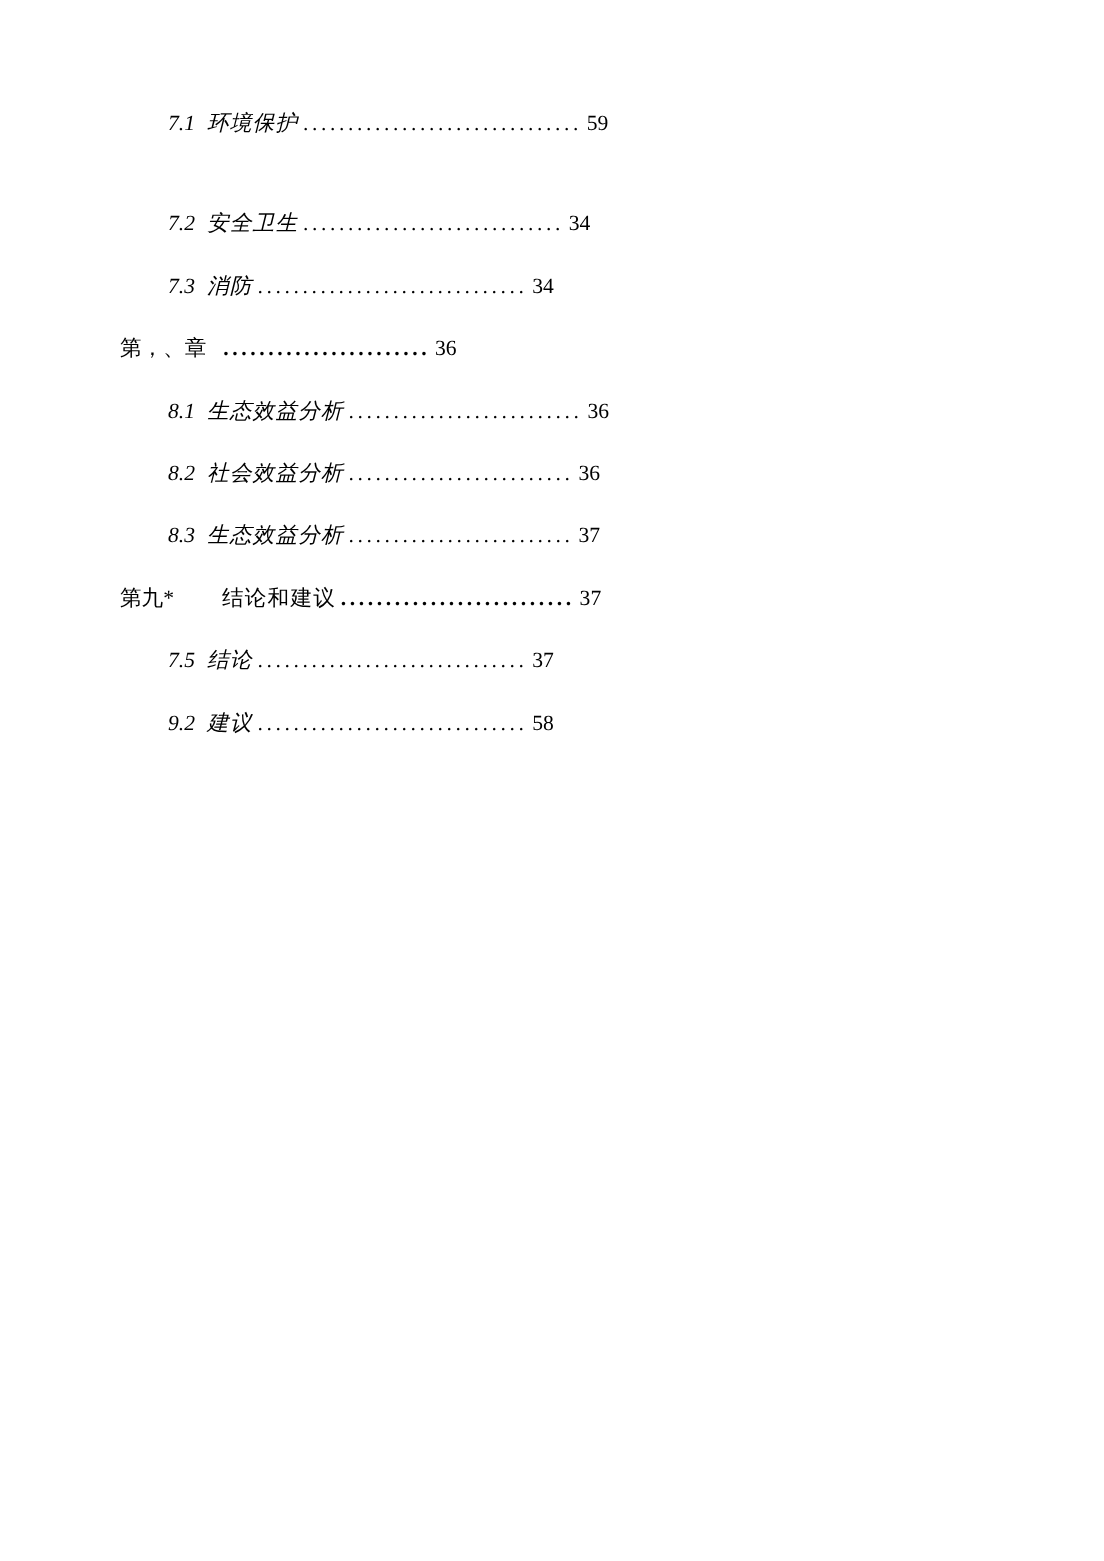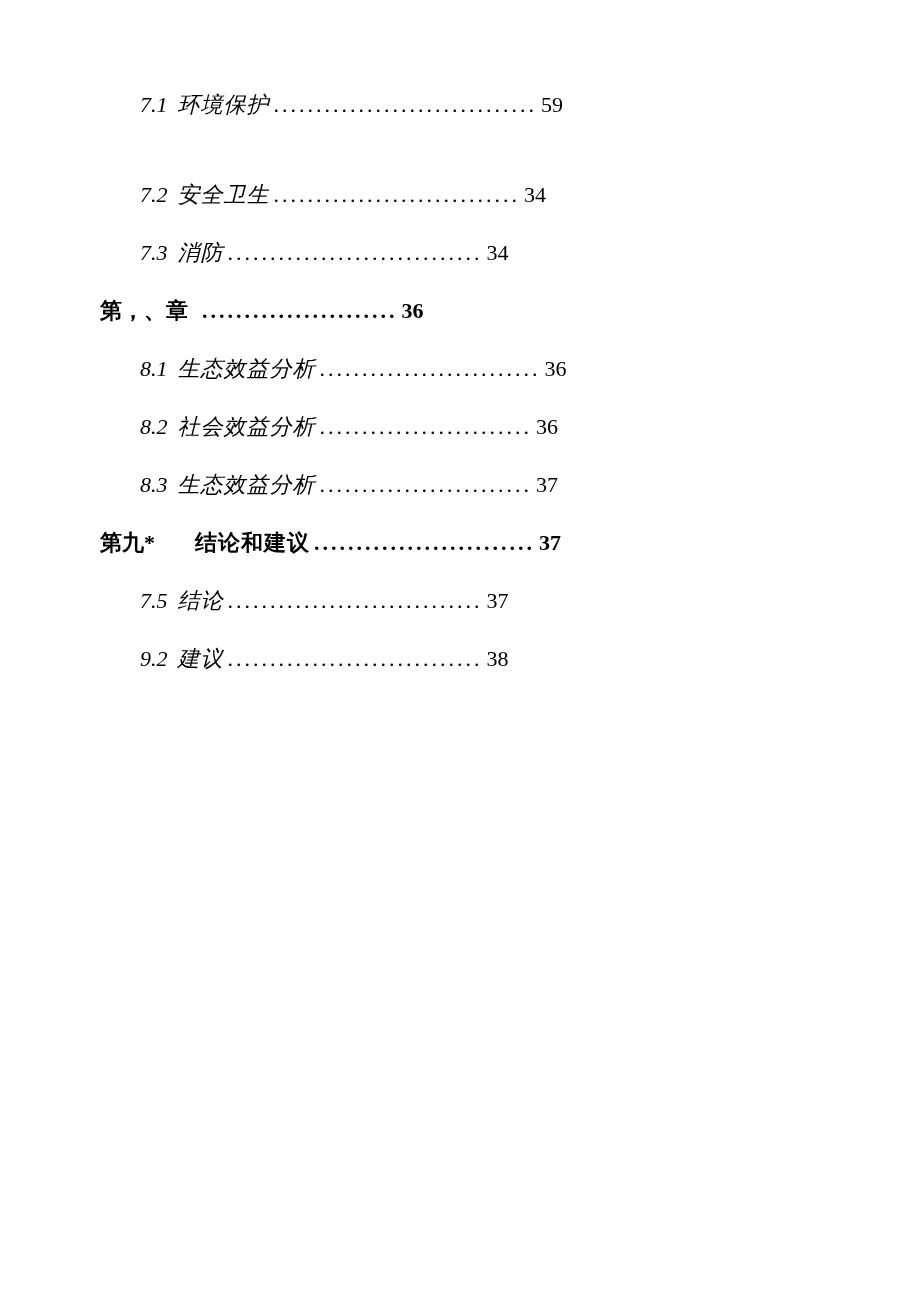--- a/index.html
+++ b/index.html
@@ -12,21 +12,21 @@
     position: relative;
   }
   .page {
     padding-top: 90px;
     padding-left: 100px;
     padding-right: 100px;
   }
   .toc-line {
     display: flex;
     align-items: baseline;
-    font-size: 22px;
+    font-size: 18px;
     margin-bottom: 28px;
     white-space: nowrap;
   }
   .toc-line.first {
     margin-bottom: 60px;
   }
   .sub {
     padding-left: 40px;
   }
   .chap {
@@ -48,21 +48,21 @@
     flex: 0 0 auto;
     letter-spacing: 3px;
     margin-left: 4px;
     margin-right: 4px;
     overflow: hidden;
   }
   .pg {
     flex: 0 0 auto;
   }
   .chap .pg, .chap .title, .chap .num {
-    font-weight: bold;
+    font-weight: normal;
   }
   .chap .dots {
     font-weight: bold;
   }
   .gap {
     display: inline-block;
     width: 30px;
   }
 </style>
 </head>
@@ -121,16 +121,16 @@
       <div class="toc-line sub italic">
         <span class="num">7.5</span>
         <span class="title">结论</span>
         <span class="dots">..............................</span>
         <span class="pg">37</span>
       </div>
       <div class="toc-line sub italic">
         <span class="num">9.2</span>
         <span class="title">建议</span>
         <span class="dots">..............................</span>
-        <span class="pg">38</span>
+        <span class="pg">58</span>
       </div>
     </div>
 </div>
 
 </body></html>

